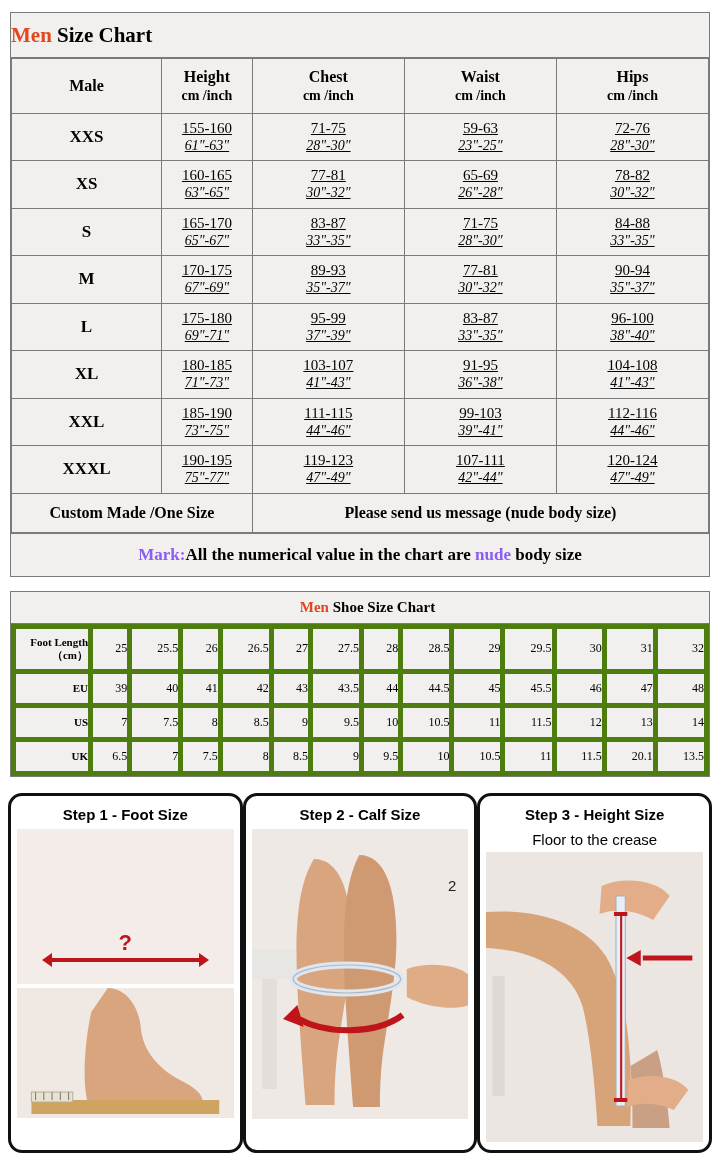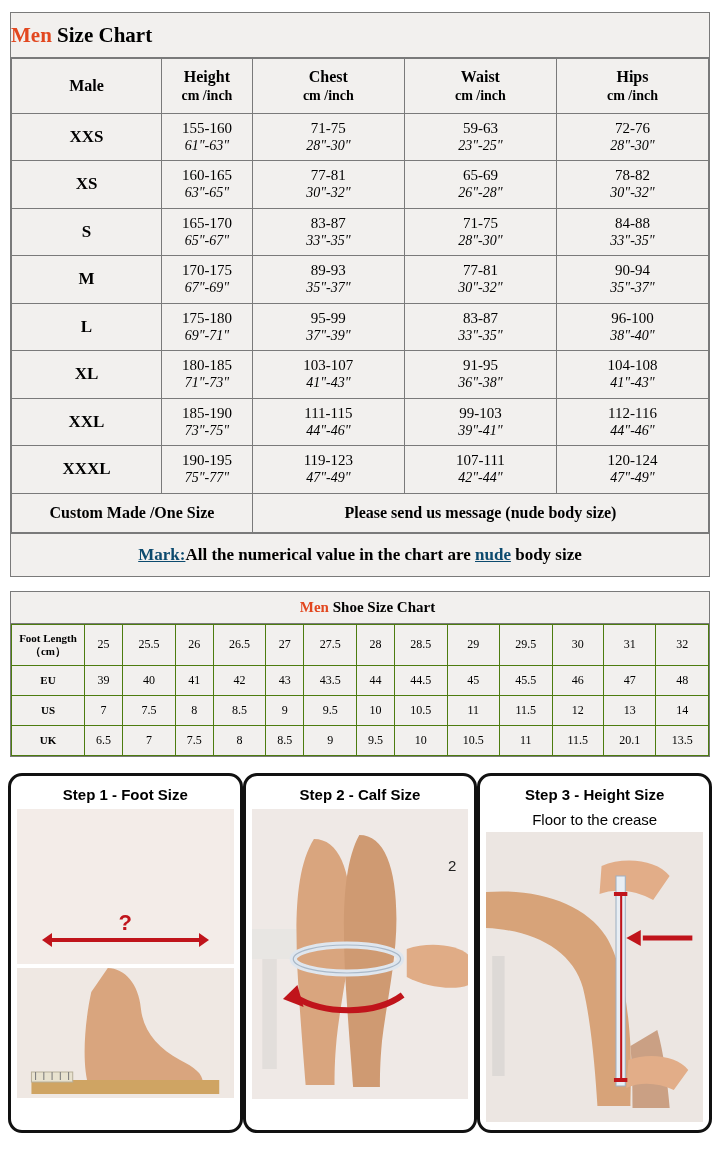--- a/index.html
+++ b/index.html
@@ -59,59 +59,59 @@
     font-size: 15px;
     display: block;
     line-height: 1.2;
   }
   .cell-in {
     font-size: 14px;
     font-style: italic;
     display: block;
     line-height: 1.25;
   }
-  td.val-cell { padding: 5px 2px 6px 2px; }
+  td.val-cell { padding: 5px 2px 6px 2px; text-decoration: underline; }
 
   .custom-row td {
     font-size: 16px;
     font-weight: bold;
     padding: 10px 4px;
   }
   .custom-row .nude { color: #000000; font-family: Liberation Serif, serif; }
 
   .mark-line {
     text-align: center;
     font-size: 17px;
     font-weight: bold;
     padding: 11px 0 11px 0;
     border-top: 1px solid #7a7a7a;
   }
-  .mark-line .accent { color: #0c4a6e; text-decoration: underline; }
+  .mark-line .accent { color: #8b5cf6; }
 
   
   .shoe-wrap {
     margin: 14px 10px 0 10px;
     border: 1px solid #7a7a7a;
     background: #f2f0ee;
   }
   .shoe-title {
     text-align: center;
     font-size: 15px;
     font-weight: bold;
     padding: 7px 0 7px 15px;
     border-bottom: 1px solid #7a7a7a;
   }
   .shoe-title .accent { color: #e2471f; }
   table.shoe-table {
     border-collapse: collapse;
     width: 100%;
   }
   table.shoe-table td {
-    border: 1px solid #4d7c0f;
-    text-align: center;
+    border: 5px solid #4d7c0f;
+    text-align: right;
     font-size: 12px;
     padding: 7px 0;
   }
   table.shoe-table td.shoe-row-label {
     font-weight: bold;
     font-size: 11px;
     width: 72px;
     line-height: 1.2;
   }
 

